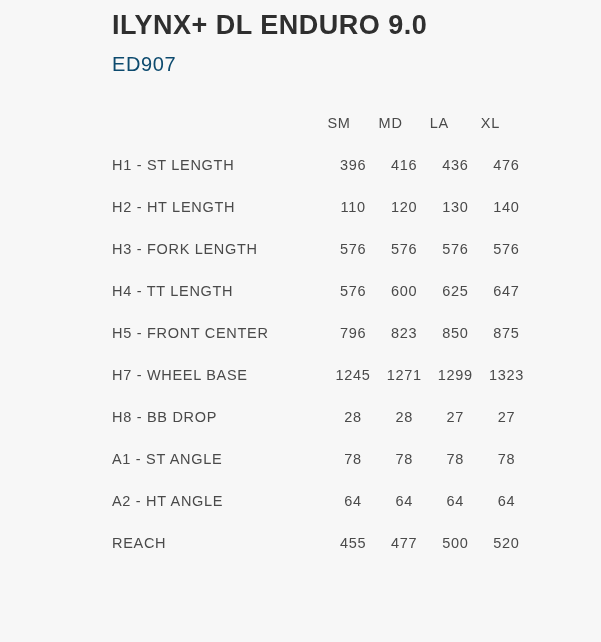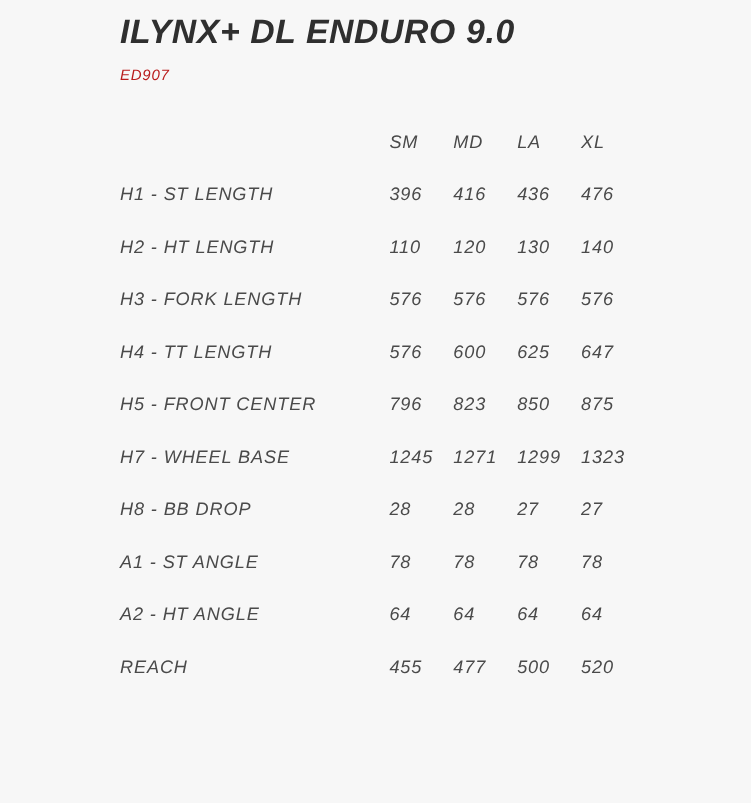--- a/index.html
+++ b/index.html
@@ -11,37 +11,36 @@
     height: 642px;
     background: #f7f7f7;
     font-family: "Liberation Sans", sans-serif;
     color: #3d3d3d;
     overflow: hidden;
   }
   .page {
     width: 601px;
     height: 642px;
     box-sizing: border-box;
-    padding: 0 0 0 0;
+    padding: 0 0 0 16px;
     position: relative;
-    font-style: italic;
   }
   .title {
     font-size: 27px;
     font-weight: bold;
     letter-spacing: 0.5px;
     color: #2f2f2f;
     margin: 0;
     padding: 5px 0 0 96px;
     line-height: 40px;
     white-space: nowrap;
   }
   .subtitle {
-    font-size: 12px;
-    color: #b91c1c;
+    font-size: 20px;
+    color: #0c4a6e;
     padding: 8px 0 0 96px;
     letter-spacing: 0.6px;
   }
   table.geo {
     border-collapse: collapse;
     margin: 26px 0 0 96px;
     width: 420px;
     table-layout: fixed;
   }
   table.geo col.labelcol { width: 215px; }
@@ -58,20 +57,21 @@
   table.geo th.label-head { text-align: left; }
   table.geo th.size-head {
     text-align: left;
     color: #4a4a4a;
   }
   table.geo td.rowlabel {
     text-align: left;
     white-space: nowrap;
   }
   table.geo td.val {
+    text-align: center;
     white-space: nowrap;
   }
 </style>
 </head>
 <body>
 
 <div class="page">
 
   <h1 class="title">ILYNX+ DL ENDURO 9.0</h1>
   <div class="subtitle">ED907</div>

